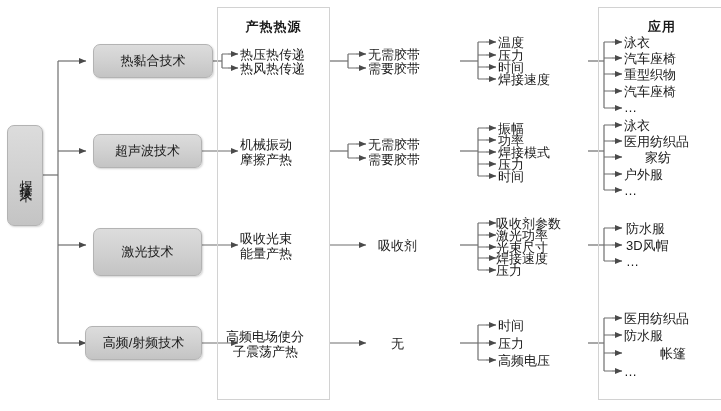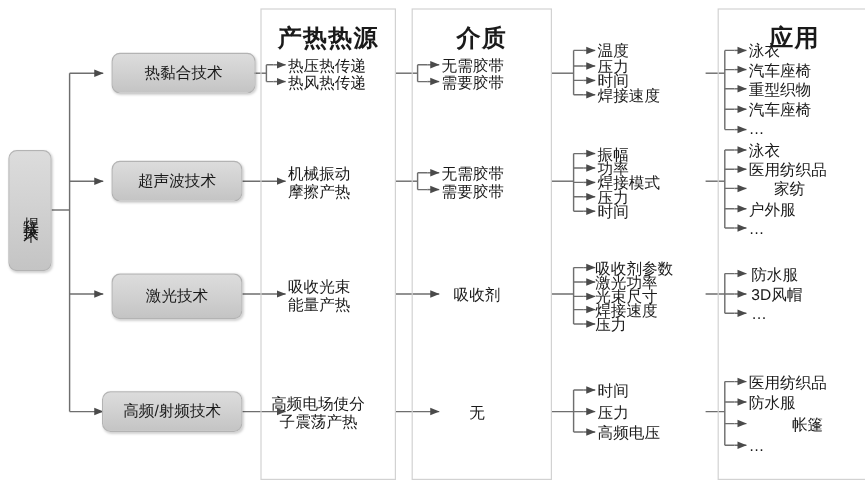--- a/index.html
+++ b/index.html
@@ -20,21 +20,21 @@
   .panel{
     position:absolute;
     border:1px solid #d2d2d2;
     background:transparent;
     box-sizing:border-box;
   }
   .panel-title{
     position:absolute;
     width:100%;
     text-align:center;
-    font-size:20px;
+    font-size:13px;
     font-weight:bold;
     letter-spacing:1px;
     top:10px;
     color:#1a1a1a;
   }
 
   
   .nodebox{
     position:absolute;
     box-sizing:border-box;
@@ -176,28 +176,25 @@
       <path d="M612,335 L622,335" marker-end="url(#ah)"></path>
       <path d="M612,353 L622,353" marker-end="url(#ah)"></path>
       <path d="M612,371 L622,371" marker-end="url(#ah)"></path>
     </g>
   </svg>
 
   <div class="nodebox vertical" style="left:7px;top:125px;width:36px;height:101px;">焊接技术</div>
 
   <div class="nodebox" style="left:93px;top:44px;width:120px;height:34px;">热黏合技术</div>
   <div class="nodebox" style="left:93px;top:134px;width:109px;height:34px;">超声波技术</div>
-  <div class="nodebox" style="left:93px;top:228px;width:109px;height:38px;">激光技术</div>
+  <div class="nodebox" style="left:93px;top:228px;width:109px;height:48px;">激光技术</div>
   <div class="nodebox" style="left:85px;top:326px;width:117px;height:34px;">高频/射频技术</div>
 
   <div class="panel" style="left:217px;top:7px;width:113px;height:393px;">
     <div class="panel-title">产热热源</div>
-  </div>
-  <div class="panel" style="left:343px;top:7px;width:117px;height:393px;">
-    <div class="panel-title">介质</div>
   </div>
   <div class="panel" style="left:598px;top:7px;width:128px;height:393px;">
     <div class="panel-title">应用</div>
   </div>
 
   <div class="leaf" style="left:240px;top:47px;">热压热传递</div>
   <div class="leaf" style="left:240px;top:61px;">热风热传递</div>
 
   <div class="leaf" style="left:240px;top:137px;">机械振动</div>
   <div class="leaf" style="left:240px;top:152px;">摩擦产热</div>

